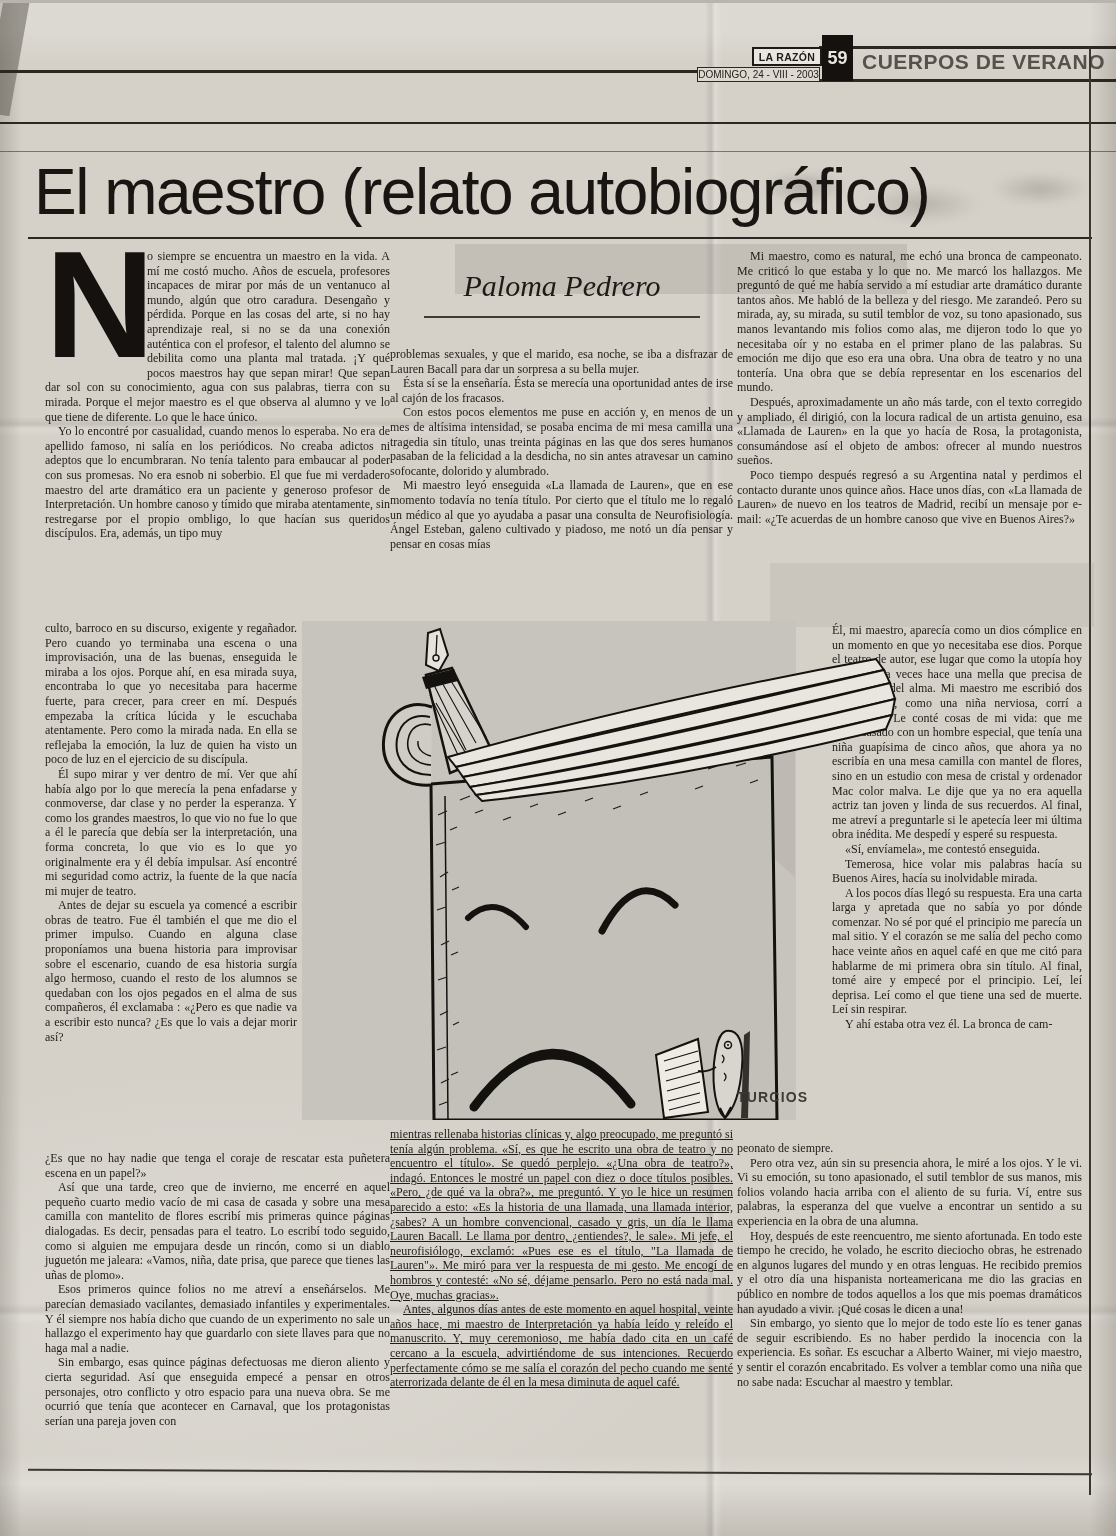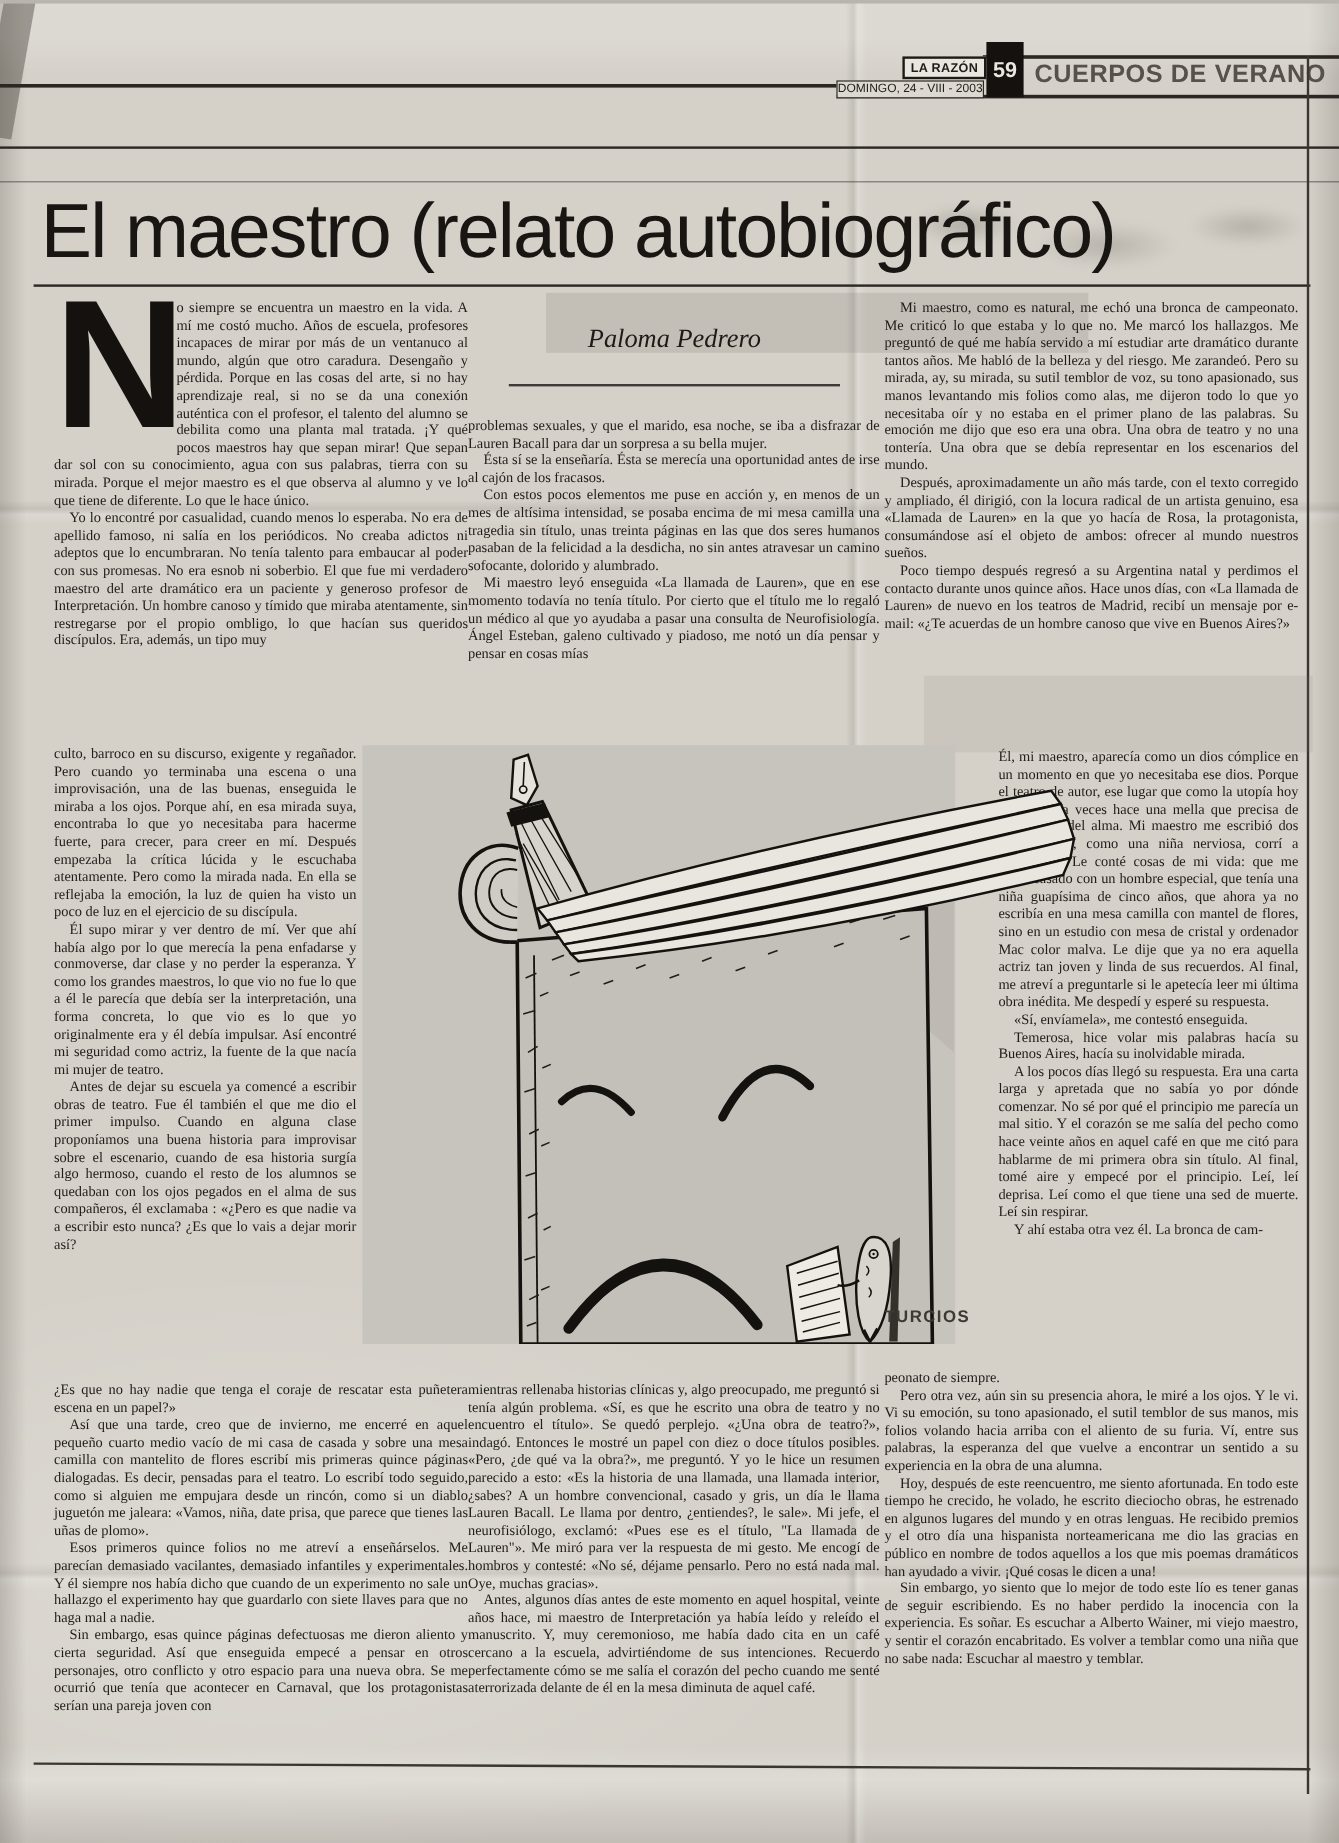--- a/index.html
+++ b/index.html
@@ -27,21 +27,21 @@
     font-family:"Liberation Sans",sans-serif;font-weight:bold;font-size:18px;display:flex;align-items:center;justify-content:center;}
   .section-title{position:absolute;left:862px;top:47px;width:254px;font-family:"Liberation Sans",sans-serif;
     font-weight:bold;font-size:21px;letter-spacing:.5px;color:#56524b;white-space:nowrap;}
   .kicker{position:absolute;left:0;top:100px;width:1116px;text-align:center;font-family:"Liberation Sans",sans-serif;
     font-size:14.5px;letter-spacing:1.2px;color:#2c2926;}
   .headline{position:absolute;left:34px;top:152px;width:1060px;font-family:"Liberation Sans",sans-serif;
     font-weight:400;font-size:64px;letter-spacing:-1.5px;color:#181512;white-space:nowrap;}
   
   .byline-shade{position:absolute;left:455px;top:241px;width:452px;height:50px;background:rgba(125,121,113,.20);}
   .byline{position:absolute;left:424px;top:266px;width:276px;text-align:center;
-    font-style:italic;font-size:22px;color:#1d1a17;padding-bottom:25px;border-bottom:2.5px solid #3e3a35;}
+    font-style:italic;font-size:30px;color:#1d1a17;padding-bottom:13px;border-bottom:2.5px solid #3e3a35;}
   
   .seg{position:absolute;text-align:justify;font-size:12px;line-height:14.6px;}
   .seg p{margin:0;text-indent:13px;}
   .seg p.cont{text-indent:0;}
   .dropcap{float:left;width:94px;height:116px;font-family:"Liberation Sans",sans-serif;font-weight:bold;
     font-size:152px;line-height:104px;color:#14110e;margin:3px 8px 0 0;text-indent:0;}
   
   .vrule-right{position:absolute;left:1089px;top:44px;width:1.6px;height:1448px;background:#3a3631;}
   .hrule-bottom{position:absolute;left:28px;top:1468px;width:1064px;height:2px;background:#3a3631;transform:rotate(.25deg);}
   
@@ -101,21 +101,21 @@
     <p>Esos primeros quince folios no me atreví a enseñárselos. Me parecían demasiado vacilantes, demasiado infantiles y experimentales. Y él siempre nos había dicho que cuando de un experimento no sale un hallazgo el experimento hay que guardarlo con siete llaves para que no haga mal a nadie.</p>
     <p>Sin embargo, esas quince páginas defectuosas me dieron aliento y cierta seguridad. Así que enseguida empecé a pensar en otros personajes, otro conflicto y otro espacio para una nueva obra. Se me ocurrió que tenía que acontecer en Carnaval, que los protagonistas serían una pareja joven con</p>
   </div>
 
   <div class="seg" style="left:390px;top:344px;width:343px;height:316px;">
     <p class="cont">problemas sexuales, y que el marido, esa noche, se iba a disfrazar de Lauren Bacall para dar un sorpresa a su bella mujer.</p>
     <p>Ésta sí se la enseñaría. Ésta se merecía una oportunidad antes de irse al cajón de los fracasos.</p>
     <p>Con estos pocos elementos me puse en acción y, en menos de un mes de altísima intensidad, se posaba encima de mi mesa camilla una tragedia sin título, unas treinta páginas en las que dos seres humanos pasaban de la felicidad a la desdicha, no sin antes atravesar un camino sofocante, dolorido y alumbrado.</p>
     <p>Mi maestro leyó enseguida «La llamada de Lauren», que en ese momento todavía no tenía título. Por cierto que el título me lo regaló un médico al que yo ayudaba a pasar una consulta de Neurofisiología. Ángel Esteban, galeno cultivado y piadoso, me notó un día pensar y pensar en cosas mías</p>
   </div>
-  <div class="seg" style="left:390px;top:1148px;width:343px;height:348px;">
+  <div class="seg" style="left:390px;top:1124px;width:343px;height:348px;text-decoration:underline;">
     <p class="cont">mientras rellenaba historias clínicas y, algo preocupado, me preguntó si tenía algún problema. «Sí, es que he escrito una obra de teatro y no encuentro el título». Se quedó perplejo. «¿Una obra de teatro?», indagó. Entonces le mostré un papel con diez o doce títulos posibles. «Pero, ¿de qué va la obra?», me preguntó. Y yo le hice un resumen parecido a esto: «Es la historia de una llamada, una llamada interior, ¿sabes? A un hombre convencional, casado y gris, un día le llama Lauren Bacall. Le llama por dentro, ¿entiendes?, le sale». Mi jefe, el neurofisiólogo, exclamó: «Pues ese es el título, "La llamada de Lauren"». Me miró para ver la respuesta de mi gesto. Me encogí de hombros y contesté: «No sé, déjame pensarlo. Pero no está nada mal. Oye, muchas gracias».</p>
     <p>Antes, algunos días antes de este momento en aquel hospital, veinte años hace, mi maestro de Interpretación ya había leído y releído el manuscrito. Y, muy ceremonioso, me había dado cita en un café cercano a la escuela, advirtiéndome de sus intenciones. Recuerdo perfectamente cómo se me salía el corazón del pecho cuando me senté aterrorizada delante de él en la mesa diminuta de aquel café.</p>
   </div>
 
   <div class="seg" style="left:737px;top:246px;width:345px;height:372px;">
     <p>Mi maestro, como es natural, me echó una bronca de campeonato. Me criticó lo que estaba y lo que no. Me marcó los hallazgos. Me preguntó de qué me había servido a mí estudiar arte dramático durante tantos años. Me habló de la belleza y del riesgo. Me zarandeó. Pero su mirada, ay, su mirada, su sutil temblor de voz, su tono apasionado, sus manos levantando mis folios como alas, me dijeron todo lo que yo necesitaba oír y no estaba en el primer plano de las palabras. Su emoción me dijo que eso era una obra. Una obra de teatro y no una tontería. Una obra que se debía representar en los escenarios del mundo.</p>
     <p>Después, aproximadamente un año más tarde, con el texto corregido y ampliado, él dirigió, con la locura radical de un artista genuino, esa «Llamada de Lauren» en la que yo hacía de Rosa, la protagonista, consumándose así el objeto de ambos: ofrecer al mundo nuestros sueños.</p>
     <p>Poco tiempo después regresó a su Argentina natal y perdimos el contacto durante unos quince años. Hace unos días, con «La llamada de Lauren» de nuevo en los teatros de Madrid, recibí un mensaje por e-mail: «¿Te acuerdas de un hombre canoso que vive en Buenos Aires?»</p>
   </div>
   <div class="seg" style="left:832px;top:620px;width:250px;height:518px;">

